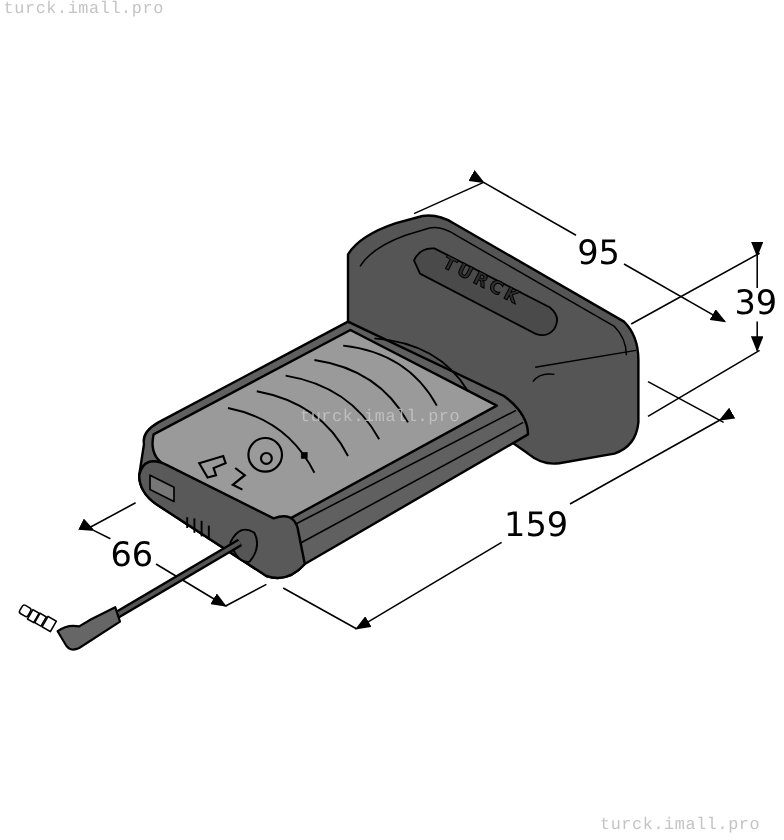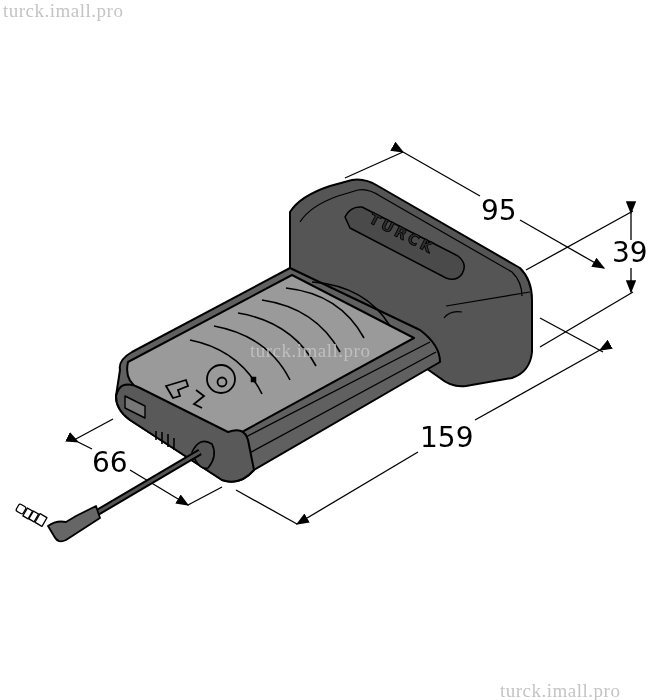--- a/index.html
+++ b/index.html
@@ -1,17 +1,17 @@
 <!DOCTYPE html>
 <html><head>
 <meta charset="utf-8">
 <style>
   html,body{margin:0;padding:0;background:#ffffff;}
   body{width:653px;height:700px;position:relative;overflow:hidden;font-family:"DejaVu Sans",sans-serif;}
-  .wm{position:absolute;font-family:Liberation Serif, serif;color:#c4c4c4;font-size:19px;letter-spacing:0.5px;}
+  .wm{position:absolute;font-family:Liberation Mono, monospace;color:#c4c4c4;font-size:14px;letter-spacing:0.5px;}
   #wm-top{left:3px;top:0px;}
   #wm-mid{left:250px;top:340px;color:rgba(200,200,200,0.8);}
   #wm-bottom{left:500px;top:680px;}
   svg{position:absolute;left:0;top:0;}
   .dim{font-family:"DejaVu Sans",sans-serif;font-size:28px;fill:#000;}
 </style>
 </head>
 <body>
 
 <div class="wm" id="wm-top">turck.imall.pro</div>

